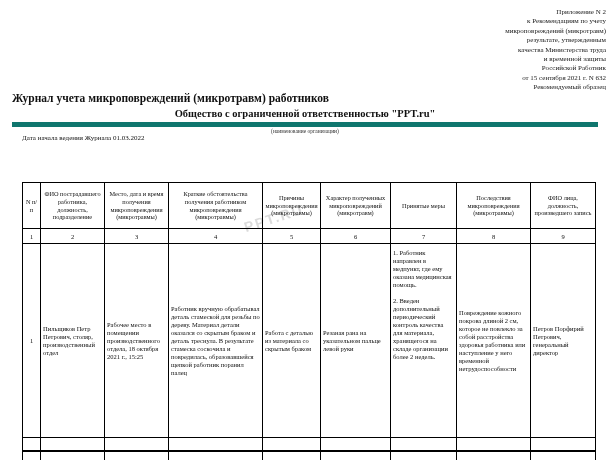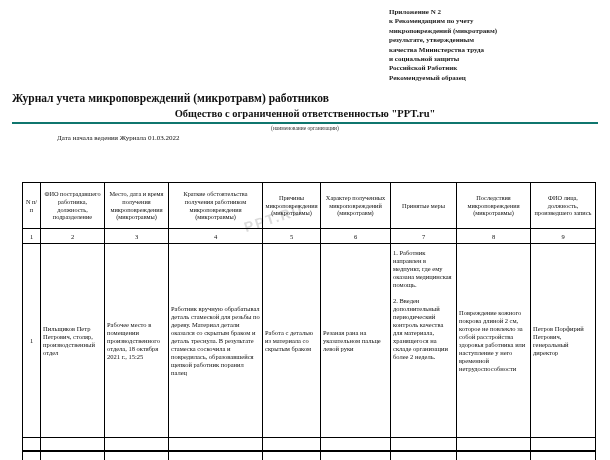--- a/index.html
+++ b/index.html
@@ -8,51 +8,51 @@
     background:#ffffff;
     font-family:"Liberation Serif", serif;
     color:#111;
     position:relative;
     overflow:hidden;
   }
   .page{position:absolute;inset:0;}
 
   
   .appendix{
-    position:absolute;top:8px;right:21px;width:200px;
-    text-align:left;
-    font-size:7px;line-height:9.4px;color:#222;font-weight:bold;
+    position:absolute;top:8px;right:4px;width:200px;
+    text-align:right;
+    font-size:7px;line-height:9.4px;color:#222;
   }
   .appendix span{display:block;}
 
   
   .doc-title{
     position:absolute;top:92px;left:0;right:0;
     text-align:left;font-weight:bold;font-size:11.5px;padding-left:12px;
   }
 
   
   .org-wrap{
     position:absolute;top:108px;left:12px;right:12px;
     text-align:center;
   }
   .org-name{
     display:block;font-weight:bold;font-size:10.5px;
-    border-bottom:2px solid #0f766e;padding-bottom:3px;
+    border-bottom:5px solid #0f766e;padding-bottom:3px;
   }
   .org-caption{
     display:block;font-size:5.5px;color:#333;margin-top:1px;
   }
 
   
   .dates{
     position:absolute;top:134px;left:22px;
     font-size:7px;line-height:9.5px;
   }
-  .dates span{display:block;margin-left:35px;}
+  .dates span{display:block;}
 
   
   .watermark{
     position:absolute;left:243px;top:210px;
     transform:rotate(-18deg);
     font-family:"Liberation Sans", sans-serif;
     font-weight:bold;font-size:14px;letter-spacing:2px;
     color:#bfbfbf;opacity:.55;pointer-events:none;
   }
 
@@ -91,22 +91,23 @@
 <body>
 
 <div class="page">
 
   <div class="appendix">
     <span>Приложение N 2</span>
     <span>к Рекомендациям по учету</span>
     <span>микроповреждений (микротравм)</span>
     <span>результате, утвержденным</span>
     <span>качества Министерства труда</span>
-    <span>и социальной защиты</span>
+    <span>и временной защиты</span>
     <span>Российской Работник</span>
+    <span>от 15 сентября 2021 г. N 632</span>
     <span>Рекомендуемый образец</span>
   </div>
 
   <div class="doc-title">Журнал учета микроповреждений (микротравм) работников</div>
 
   <div class="org-wrap">
     <span class="org-name">Общество с ограниченной ответственностью "PPT.ru"</span>
     <span class="org-caption">(наименование организации)</span>
   </div>
 

